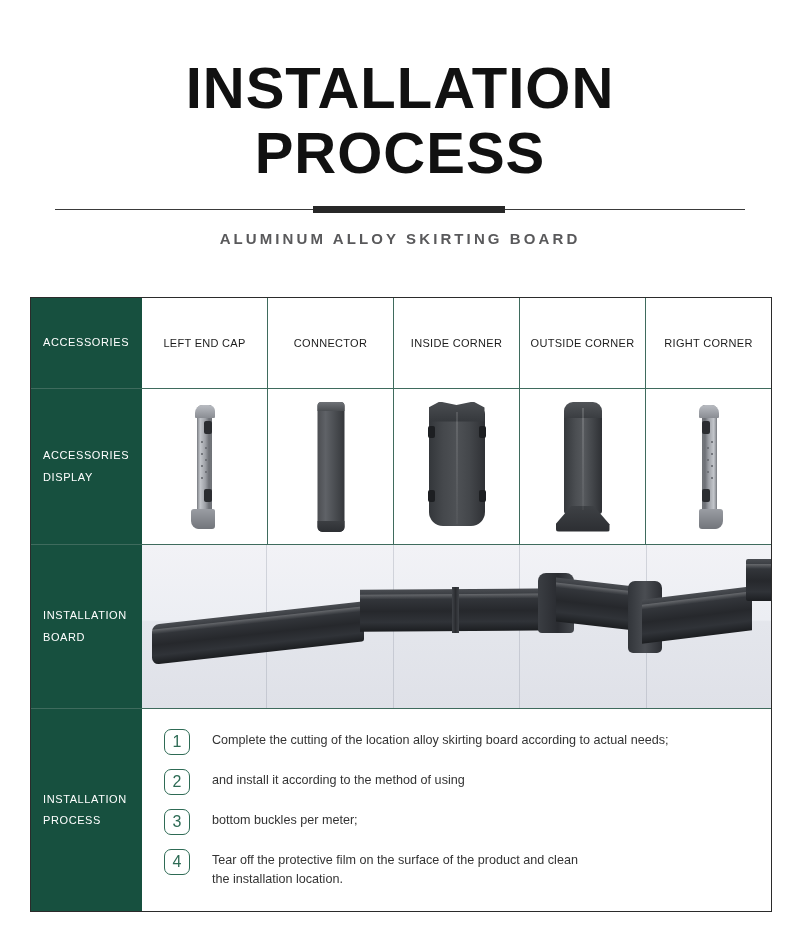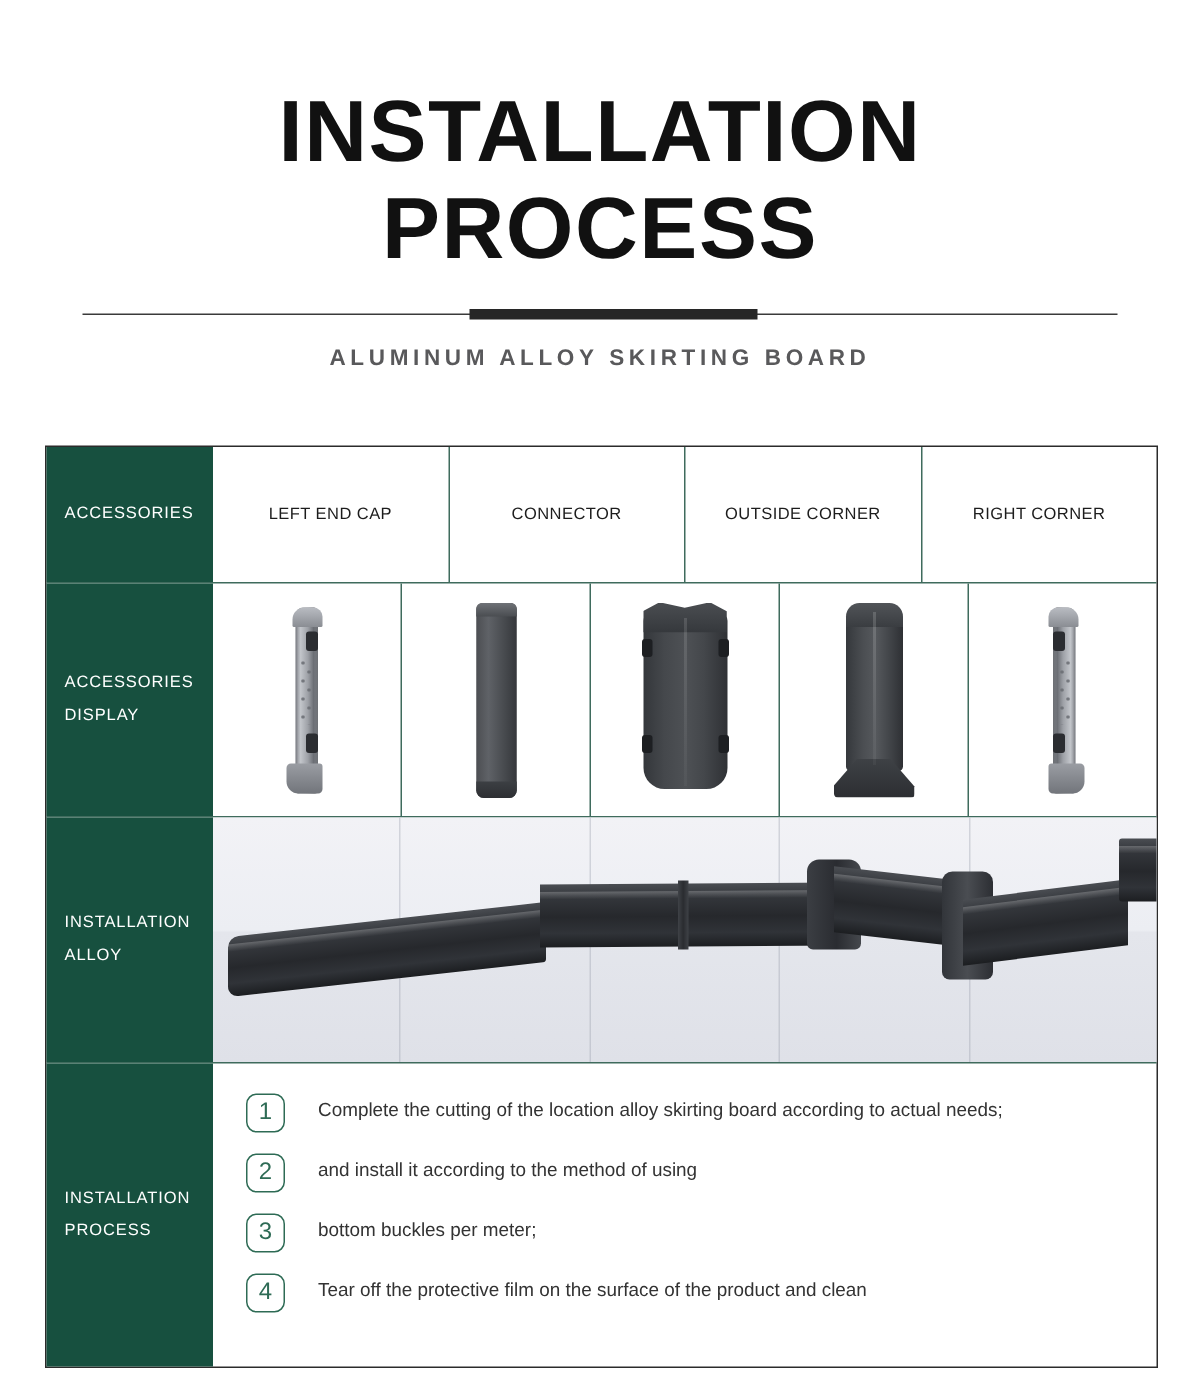--- a/index.html
+++ b/index.html
@@ -363,20 +363,23 @@
       <span>ACCESSORIES</span>
     </div>
     <div class="cells">
       <div class="cell">
         <span class="cell-head">LEFT END CAP</span>
       </div>
       <div class="cell">
         <span class="cell-head">CONNECTOR</span>
       </div>
       <div class="cell">
+        <span class="cell-head">INSIDE CORNER</span>
+      </div>
+      <div class="cell">
         <span class="cell-head">OUTSIDE CORNER</span>
       </div>
       <div class="cell">
         <span class="cell-head">RIGHT CORNER</span>
       </div>
     </div>
   </div>
 
   <div class="row row-disp">
     <div class="lbl">
@@ -441,21 +444,21 @@
           </div>
         </div>
       </div>
 
     </div>
   </div>
 
   <div class="row row-effect">
     <div class="lbl">
       <span>INSTALLATION</span>
-      <span>ALLOY</span>
+      <span>BOARD</span>
     </div>
     <div class="effect-cells">
       <div class="effect-photo">
         <div class="wallseam" style="left:124px"></div>
         <div class="wallseam" style="left:251px"></div>
         <div class="wallseam" style="left:377px"></div>
         <div class="wallseam" style="left:504px"></div>
 
         <div class="bb seg1">
             <div class="hl"></div>
@@ -505,19 +508,20 @@
         <div class="badge">3</div>
         <div class="step-text">
           <span>bottom buckles per meter;</span>
         </div>
       </div>
 
       <div class="step">
         <div class="badge">4</div>
         <div class="step-text">
           <span>Tear off the protective film on the surface of the product and clean</span>
+          <span class="l2">the installation location.</span>
         </div>
       </div>
 
     </div>
   </div>
 
 </div>
 
 </body></html>

